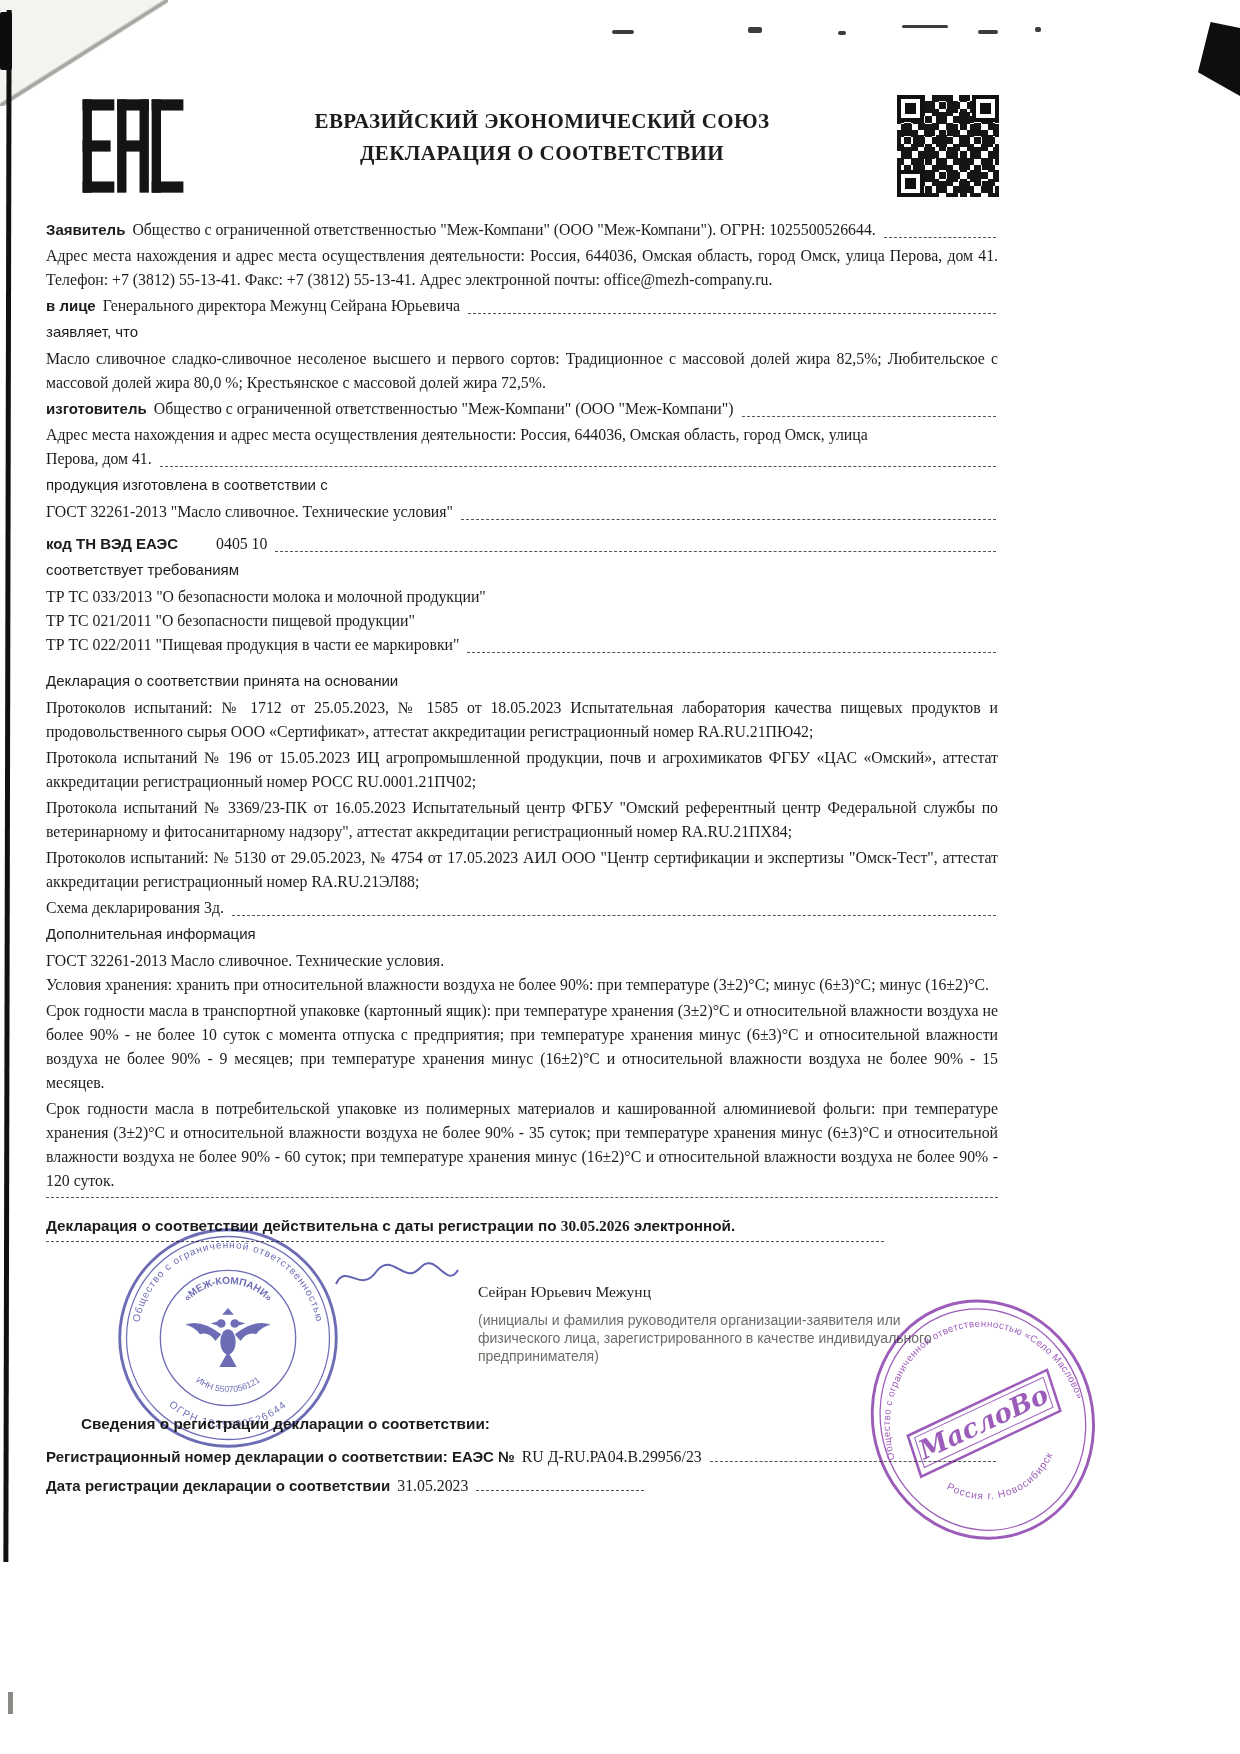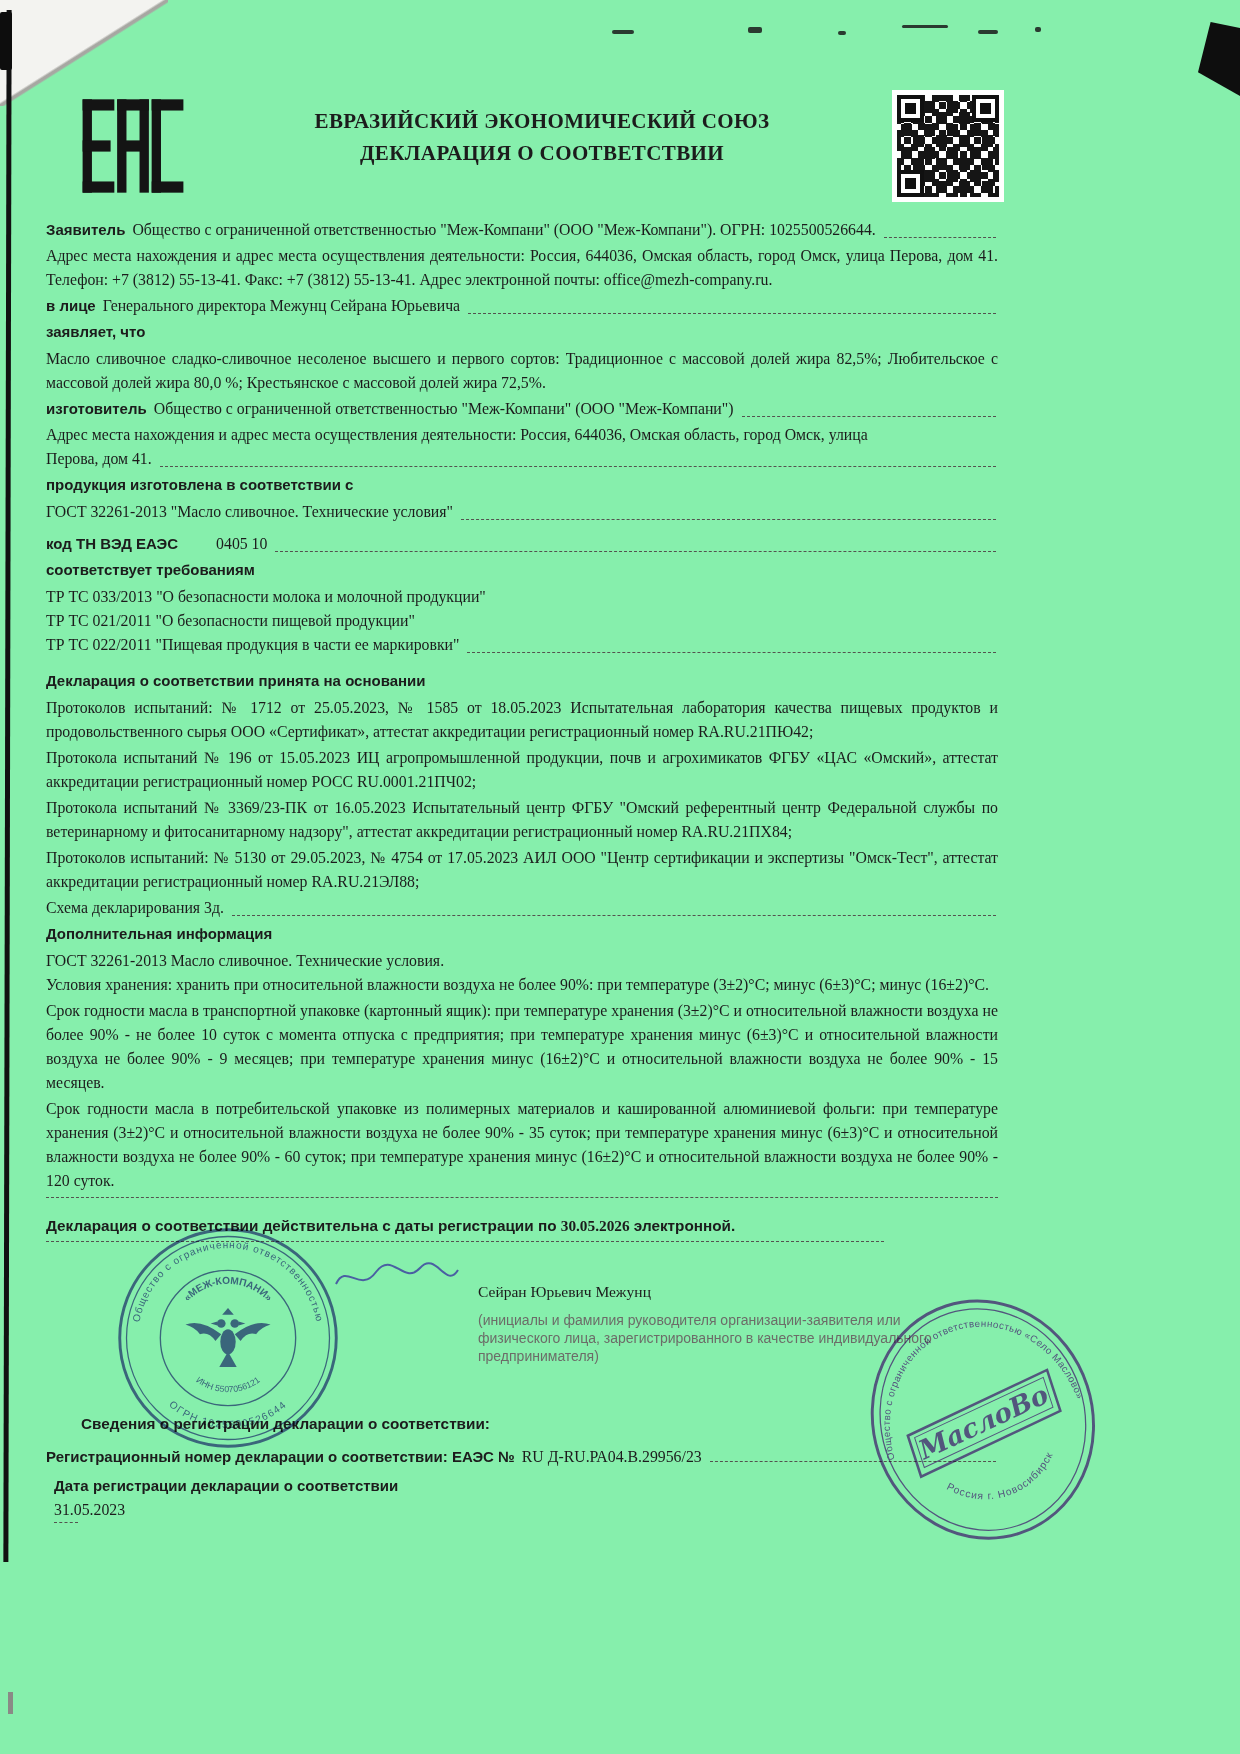--- a/index.html
+++ b/index.html
@@ -1,16 +1,16 @@
 <!DOCTYPE html>
 <html><head>
 <meta charset="utf-8">
 <style>
   html,body{margin:0;padding:0;background:#e9e9e7;}
-  .page{position:relative;width:1240px;height:1754px;background:#86efac;overflow:hidden;
+  .page{position:relative;width:1240px;height:1754px;background:#ffffff;overflow:hidden;
         font-family:"Liberation Serif",serif;color:#1c1c1c;}
   
   .fold-corner{position:absolute;top:0;left:0;width:168px;height:106px;
     background:linear-gradient(to bottom right,#f3f3f0 48.2%,#a7a7a2 49.4% 50.6%,rgba(0,0,0,0) 51.6%);}
   .edge-line-left{position:absolute;left:5px;top:10px;width:5px;height:1552px;background:#111;transform:rotate(.12deg);}
   .edge-blob-left{position:absolute;left:0;top:12px;width:12px;height:58px;background:#0d0d0d;border-radius:2px;}
   .corner-blob-topright{position:absolute;right:0;top:22px;width:42px;height:74px;background:#0e0e0e;
     clip-path:polygon(30% 0,100% 8%,100% 100%,0 68%);}
   .speck{position:absolute;background:#1a1a1a;border-radius:2px;opacity:.85;}
   .bottom-mark{position:absolute;left:8px;top:1692px;width:5px;height:22px;background:#8a8a86;}
@@ -28,31 +28,31 @@
   .qr-finder{position:absolute;width:27px;height:27px;border:4px solid #101010;background:#fff;box-sizing:border-box;}
   .qr-finder::after{content:"";position:absolute;inset:4px;background:#101010;}
   .qr-f-tl{top:5px;left:5px}.qr-f-tr{top:5px;right:5px}.qr-f-bl{bottom:5px;left:5px}
   
   .doc-body{margin-top:16px;font-size:15.8px;line-height:24px;}
   .row{display:flex;align-items:flex-end;margin:0 0 2px;}
   .just{text-align:justify;margin:0 0 2px;}
   .lbl{font-family:"Liberation Sans",sans-serif;font-weight:bold;font-size:15px;white-space:nowrap;}
   .val{margin-left:7px;}
   .fill{flex:1 1 auto;border-bottom:1.7px dashed #53534f;margin:0 2px 4px 8px;min-width:24px;}
-  .sec{font-family:"Liberation Sans",sans-serif;font-weight:bold;font-size:15px;margin:0 0 3px;}
+  .sec{font-family:"Liberation Sans",sans-serif;font-weight:normal;font-size:15px;margin:0 0 3px;}
   .dashrule{border-bottom:1.7px dashed #53534f;height:2px;margin:1px 0 5px;}
   .validity-row{margin-top:16px;font-family:"Liberation Sans",sans-serif;font-weight:bold;font-size:15.3px;}
   
   .sig-block{margin-top:38px;margin-left:432px;width:520px;}
   .sig-name{font-size:15.5px;}
   .sig-caption{font-family:"Liberation Sans",sans-serif;font-size:14px;color:#6c6c68;line-height:1.3;margin-top:7px;width:500px;}
   .reg-block{margin-top:46px;}
   .reg-heading{font-family:"Liberation Sans",sans-serif;font-weight:bold;font-size:15.3px;margin-bottom:9px;margin-left:35px;}
   .reg-row{display:flex;align-items:baseline;margin-bottom:5px;}
-  .reg-date-row{width:600px;flex-direction:column;}
+  .reg-date-row{width:600px;}
   
   .stamp{position:absolute;mix-blend-mode:multiply;}
   .stamp-round{left:112px;top:1222px;opacity:.82;}
   .stamp-oval{left:866px;top:1292px;opacity:.85;transform:rotate(-18deg);}
   .sig-stroke{position:absolute;left:332px;top:1258px;opacity:.8;}
 </style>
 </head>
 <body>
 
 <div class="page">

